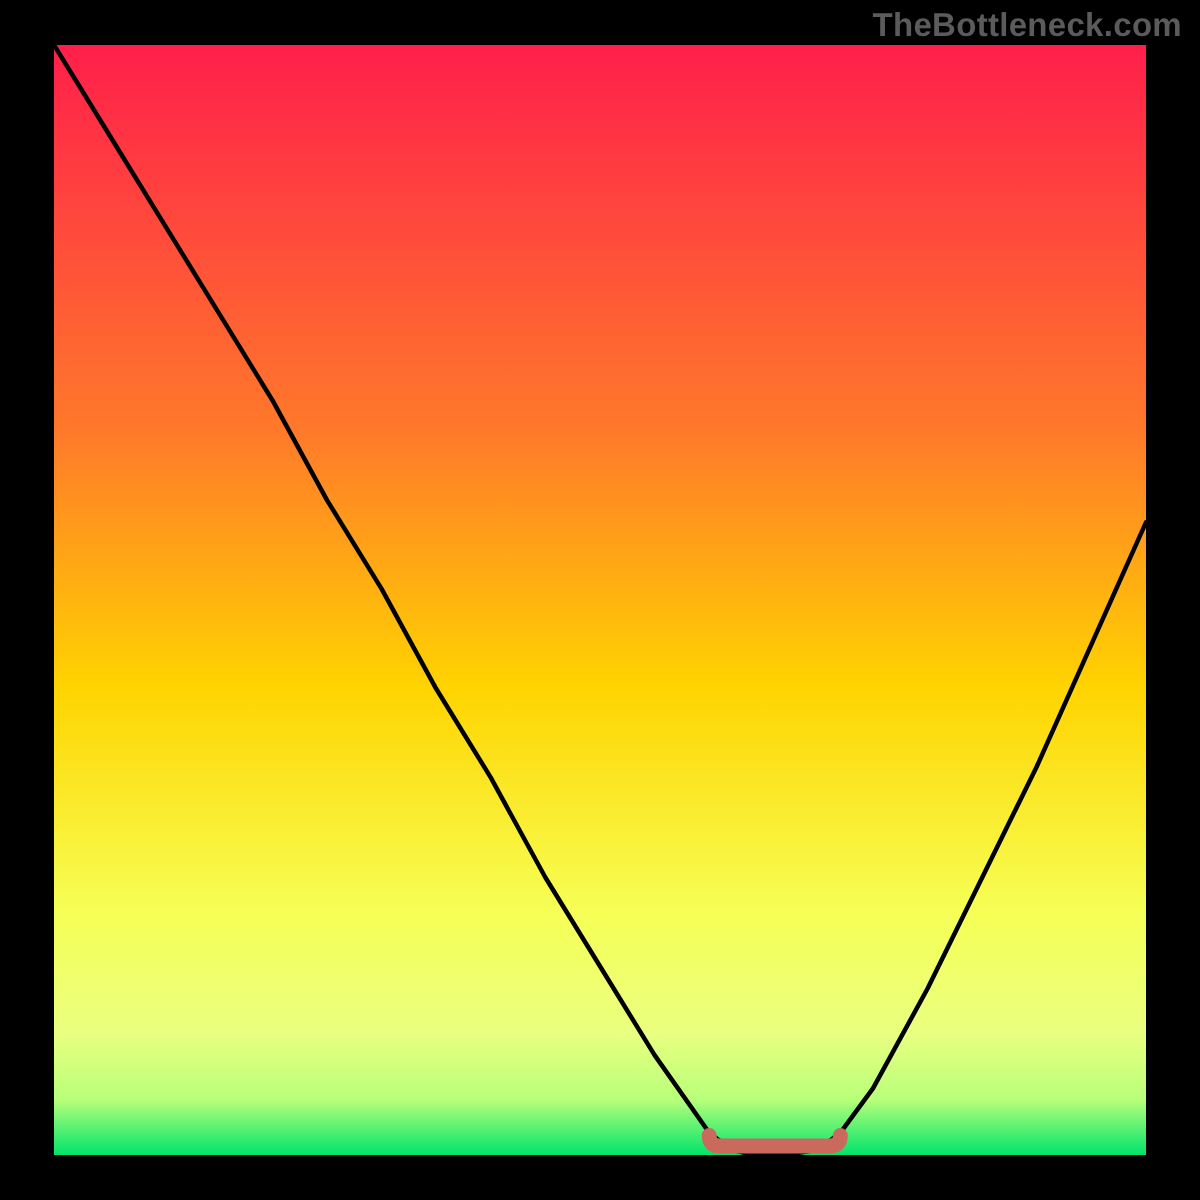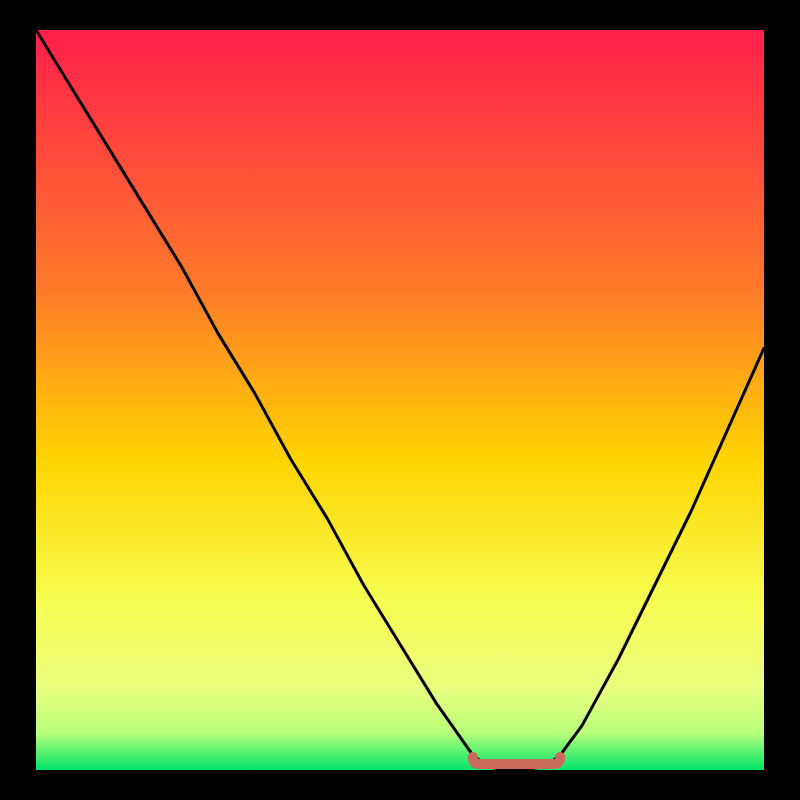--- a/index.html
+++ b/index.html
@@ -56,13 +56,14 @@
   <rect x="0" y="0" width="800" height="800" fill="#000"></rect>
 
   <rect x="36" y="30" width="728" height="740" fill="url(#bg-grad)"></rect>
 
   <g clip-path="url(#plot-clip)">
     <path id="curve-path" d="M36.0 30.0 L72.4 89.2 L108.8 148.4 L145.2 207.6 L181.6 266.8 L218.0 333.4 L254.4 392.6 L290.8 459.2 L327.2 518.4 L363.6 585.0 L400.0 644.2 L436.4 703.4 L472.8 755.2 L487.4 766.3 L501.9 770.0 L523.8 770.0 L545.6 766.3 L560.2 755.2 L582.0 725.6 L618.4 659.0 L654.8 585.0 L691.2 511.0 L727.6 429.6 L764.0 348.2" fill="none" stroke="#000" stroke-width="3" stroke-linejoin="round" stroke-linecap="round"></path>
     <path id="marker-path" d="M 472.8 757.0 Q 472.8 764.0 479.8 764.0 L 553.2 764.0 Q 560.2 764.0 560.2 757.0" fill="none" stroke="#c96a5d" stroke-width="10" stroke-linecap="round"></path>
   </g>
 </svg>
 
+<div class="attribution">TheBottleneck.com</div>
 </div>
 
 </body></html>

